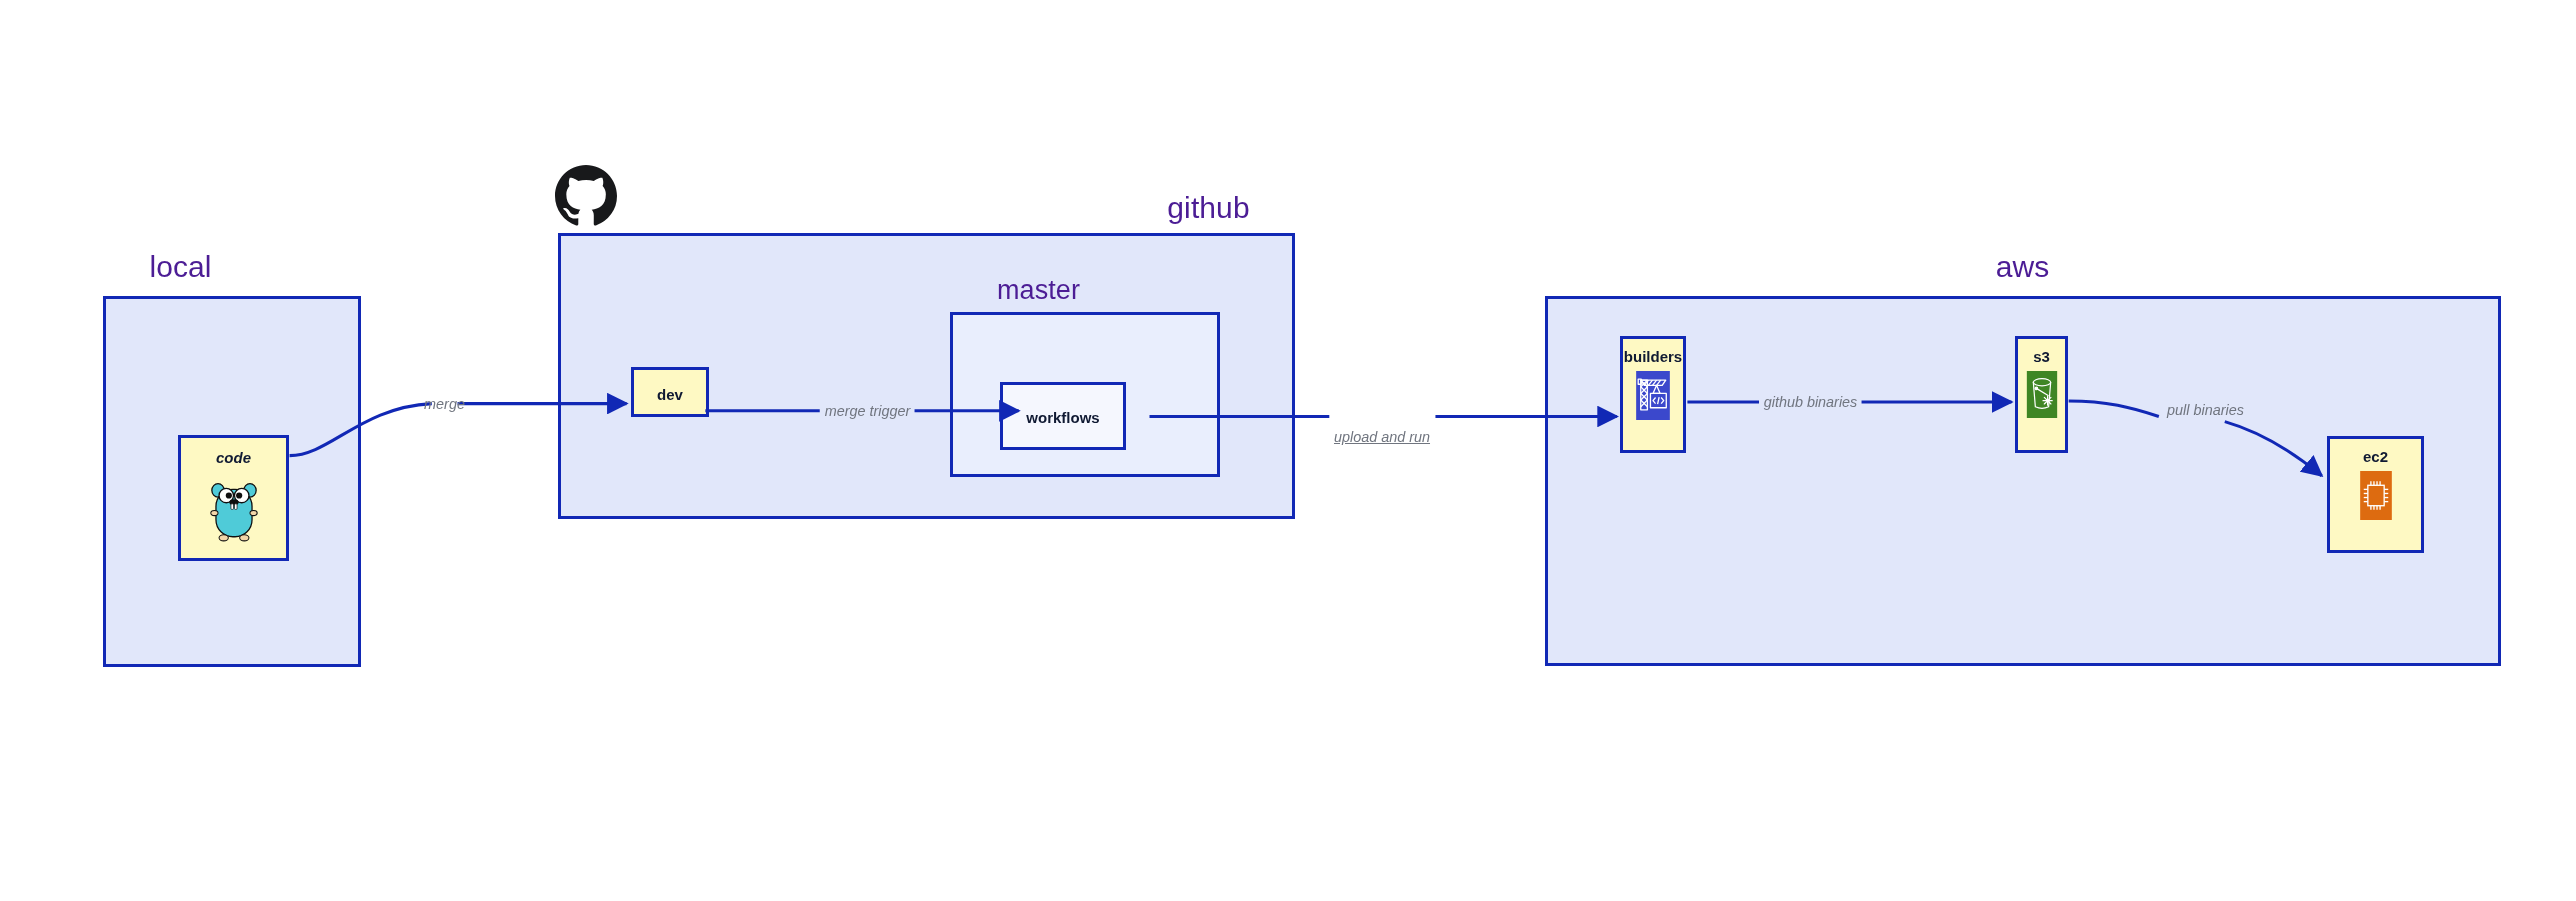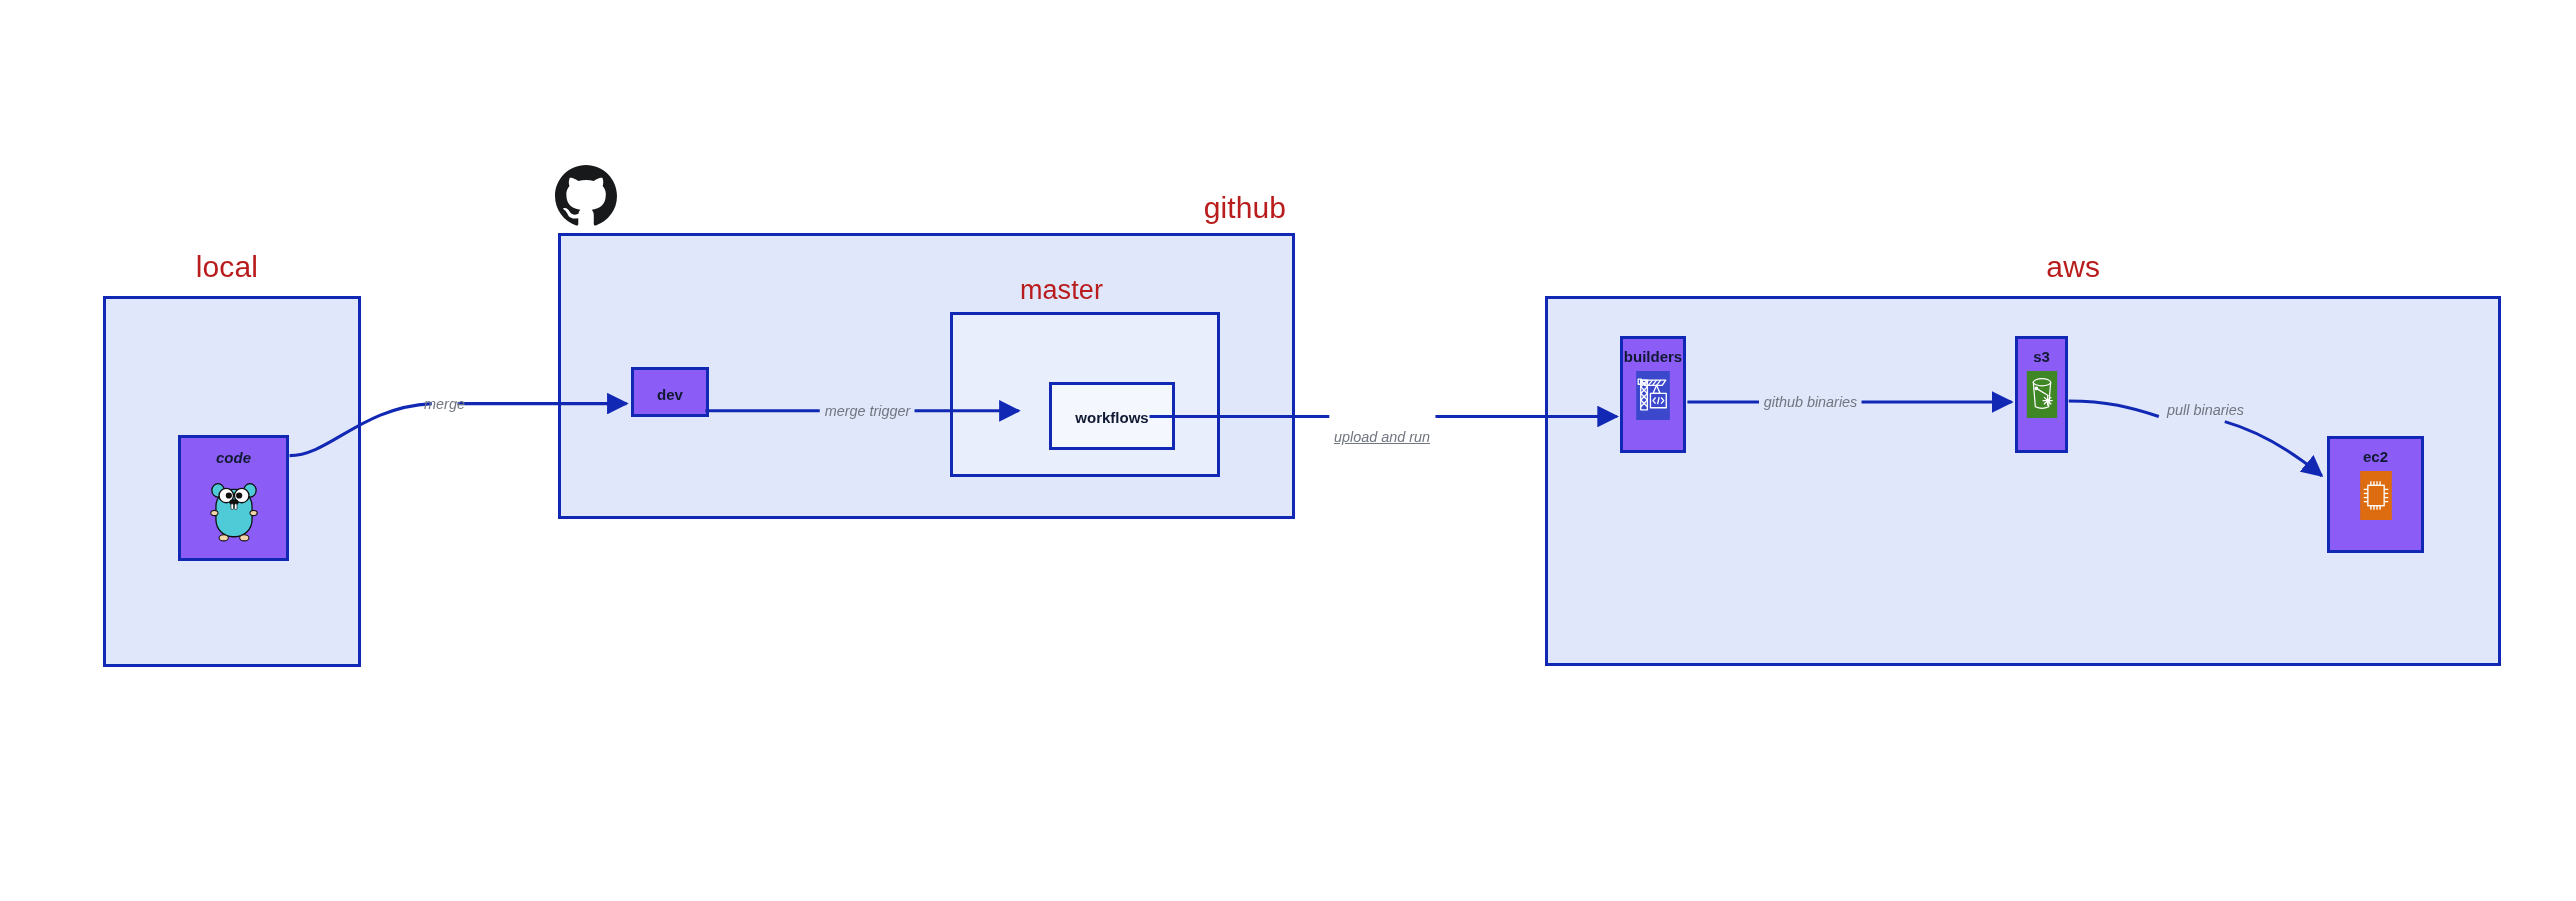--- a/index.html
+++ b/index.html
@@ -19,38 +19,38 @@
   }
   
   .zone {
     position: absolute;
     background: #E1E7FA;
     border: 3.6px solid #1128B5;
     box-sizing: border-box;
   }
   .zone-label {
     position: absolute;
-    color: #b91c1c;
+    color: #4c1d95;
     font-size: 30px;
     font-weight: 400;
     letter-spacing: 0.1px;
     white-space: nowrap;
-    text-align: right;
+    text-align: center;
   }
   
   .subzone {
     position: absolute;
     background: #E9EEFD;
     border: 3.6px solid #1128B5;
     box-sizing: border-box;
   }
   
   .node {
     position: absolute;
-    background: #8b5cf6;
+    background: #fef9c3;
     border: 3.6px solid #1128B5;
     box-sizing: border-box;
   }
   .node.white {
     background: #F5F7FE;
   }
   .node-label {
     position: absolute;
     left: 0;
     right: 0;
@@ -146,21 +146,21 @@
   <div class="zone-label" style="left:1131px; top:191px; width:155px;">github</div>
   <div class="zone" style="left:558px; top:233px; width:737px; height:286px;"></div>
 
   <div class="zone-label" style="left:974px; top:275px; width:129px; font-size:27px;">master</div>
   <div class="subzone" style="left:950px; top:312px; width:270px; height:165px;"></div>
 
   <div class="node" style="left:631px; top:367px; width:78px; height:50px;text-decoration:underline;">
     <div class="node-label" style="top:16px;">dev</div>
   </div>
 
-  <div class="node white" style="left:1049px; top:382px; width:126px; height:68px;">
+  <div class="node white" style="left:1000px; top:382px; width:126px; height:68px;">
     <div class="node-label" style="top:24px;">workflows</div>
   </div>
 
   <div class="zone-label" style="left:1945px; top:250px; width:155px;">aws</div>
   <div class="zone" style="left:1545px; top:296px; width:956px; height:370px;"></div>
 
   <div class="node" style="left:1620px; top:336px; width:66px; height:117px;">
     <div class="node-label" style="top:9.3px;">builders</div>
     <div class="node-icon" style="top:32px; width:34px; height:49px;">
       <svg width="34" height="49" viewBox="0 0 66 96">

